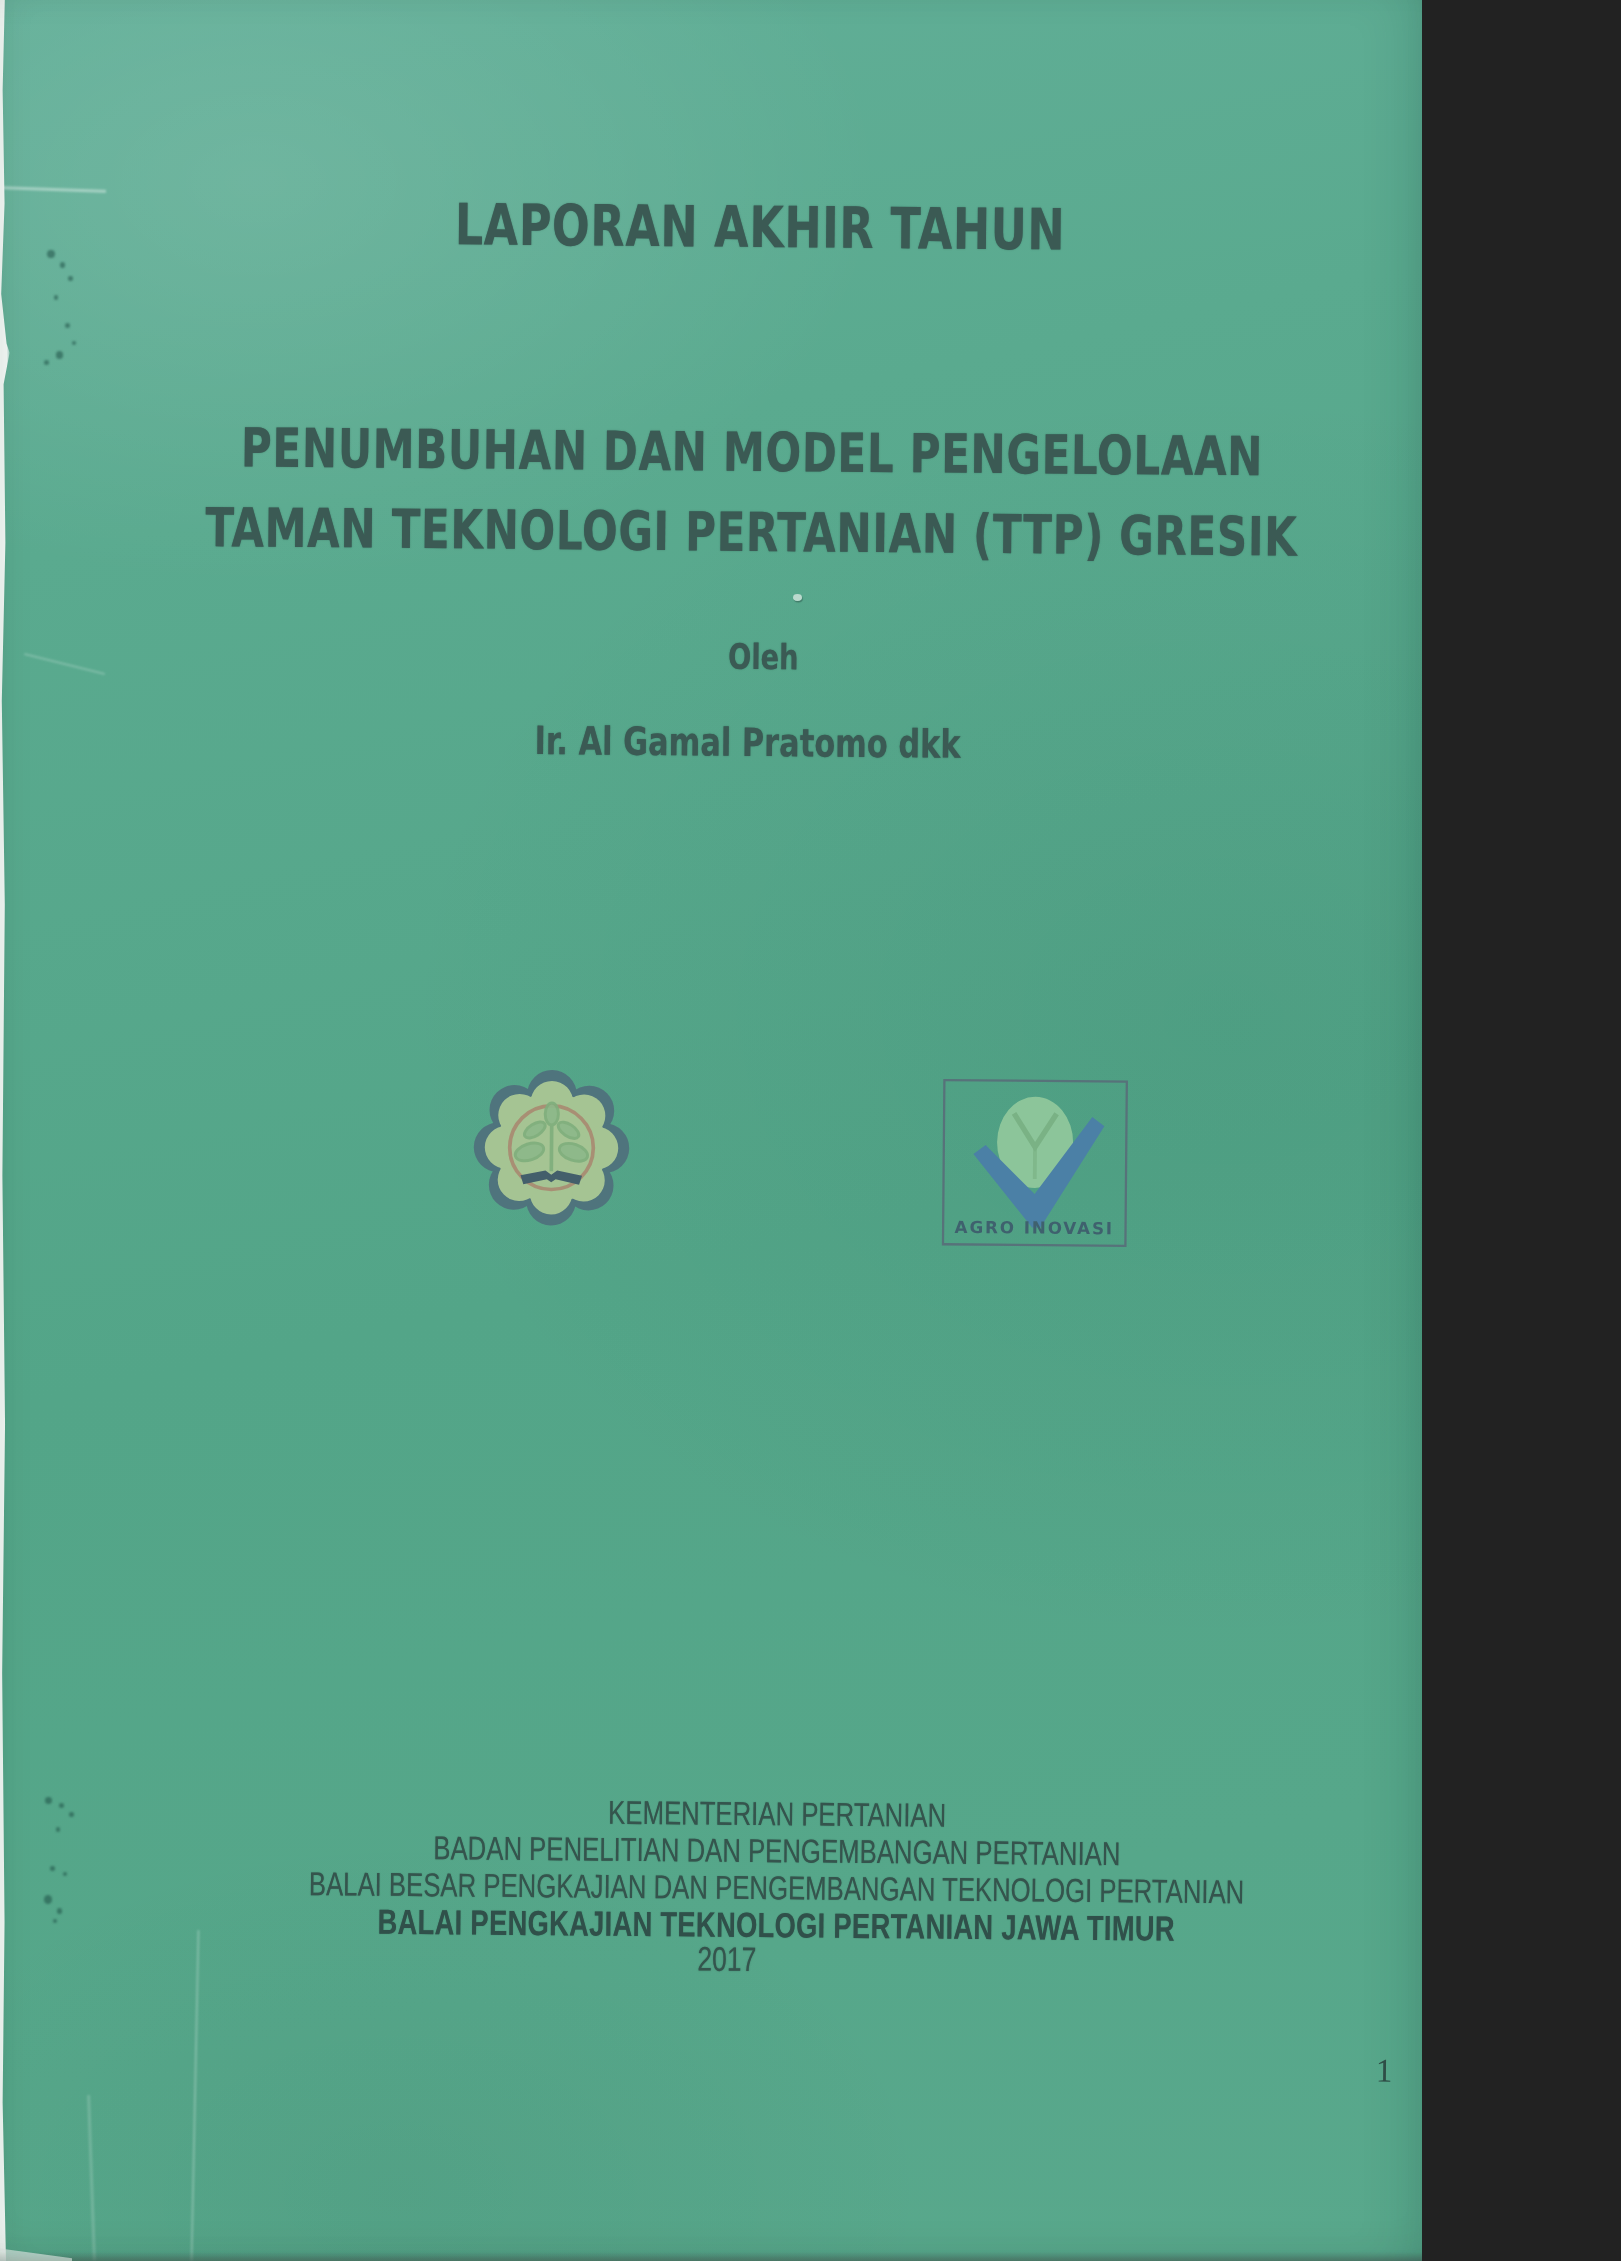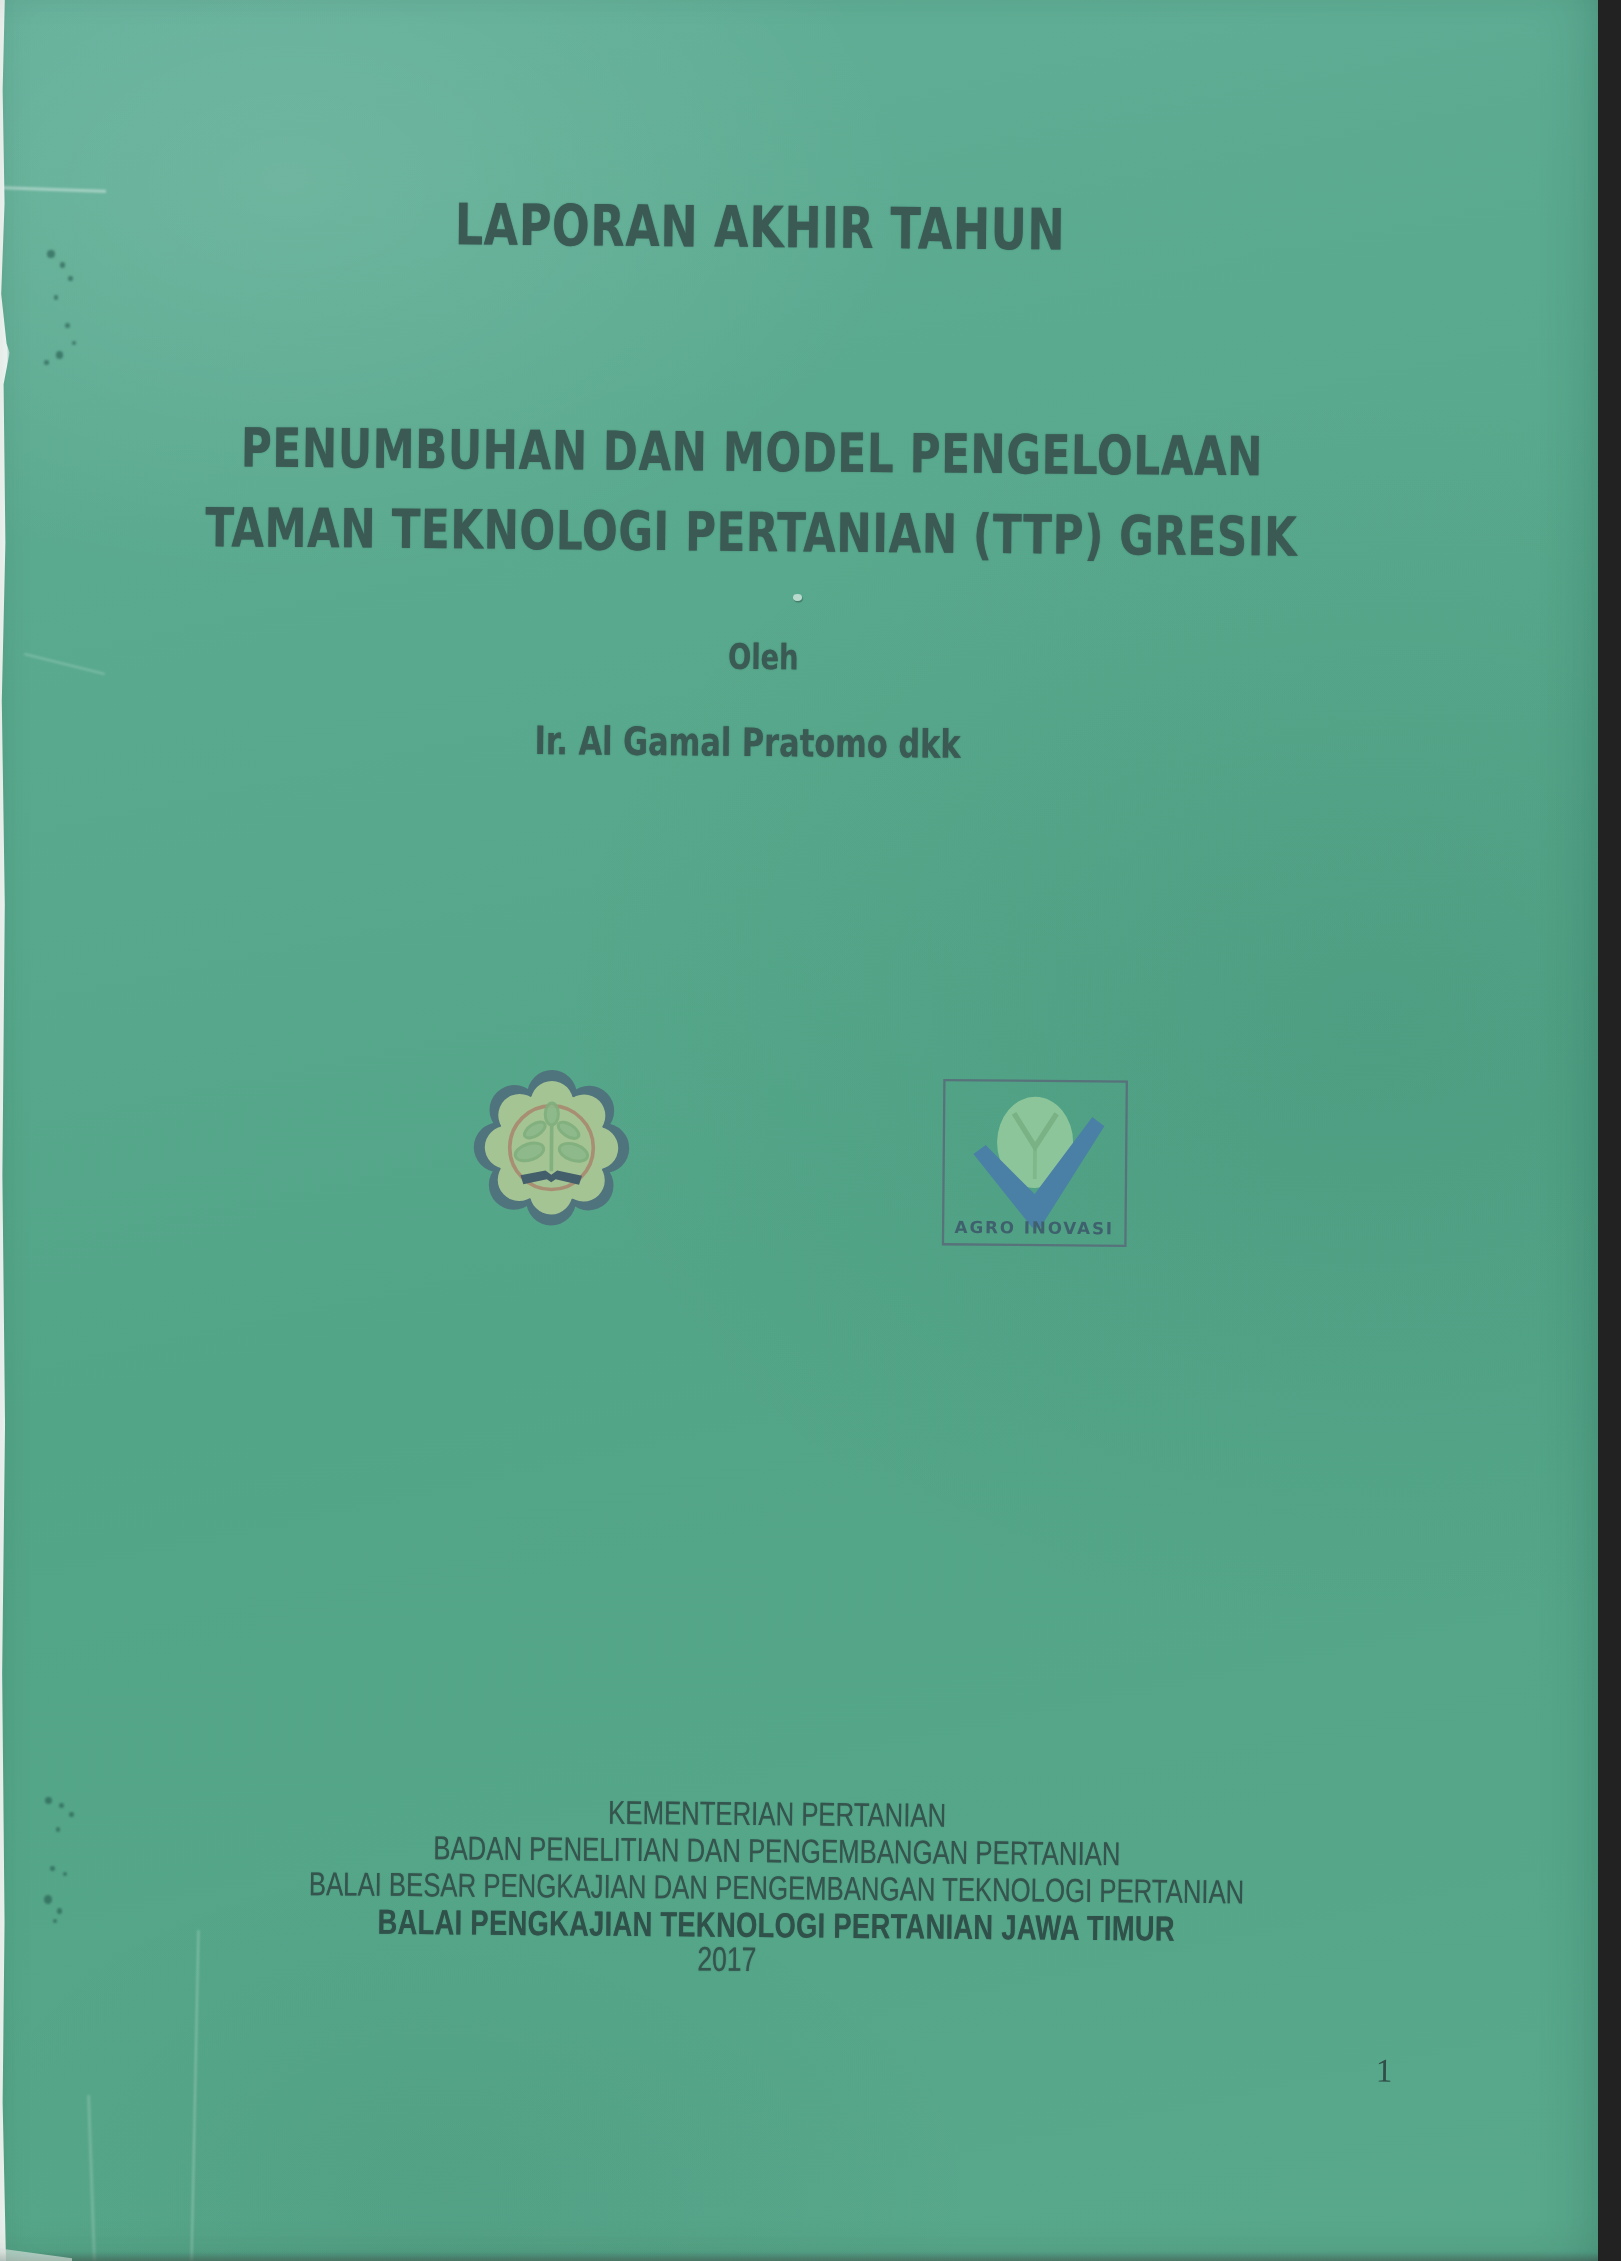--- a/index.html
+++ b/index.html
@@ -1,17 +1,17 @@
 <!DOCTYPE html>
 <html style="font-size:12px"><head>
 <meta charset="utf-8">
 <style>
   html,body{margin:0;padding:0;background:#222;}
   .page{
-    position:relative;width:1598px;height:2261px;overflow:hidden;
+    position:relative;width:1422px;height:2261px;overflow:hidden;
     font-family:"DejaVu Sans",sans-serif;
     background:
       radial-gradient(1055px 678px at 18% 8%, rgba(255,255,255,.10), transparent 60%),
       radial-gradient(1281px 980px at 86% 45%, rgba(0,60,45,.07), transparent 65%),
       radial-gradient(904px 603px at 28% 97%, rgba(0,40,30,.05), transparent 60%),
       linear-gradient(168deg,#62af98 0%,#5aaa8f 22%,#53a588 55%,#56a78a 82%,#59a88c 100%);
   }
   .vignette{position:absolute;inset:0;pointer-events:none;
     box-shadow:inset -34px 0 53px -26px rgba(0,45,35,.16), inset 0 -26px 45px -26px rgba(0,45,35,.12), inset 19px 0 38px -22.6px rgba(0,45,35,.10);}
   .print{position:absolute;inset:0;transform:rotate(.5deg);transform-origin:754px 1093px;color:#3b5a54;}

